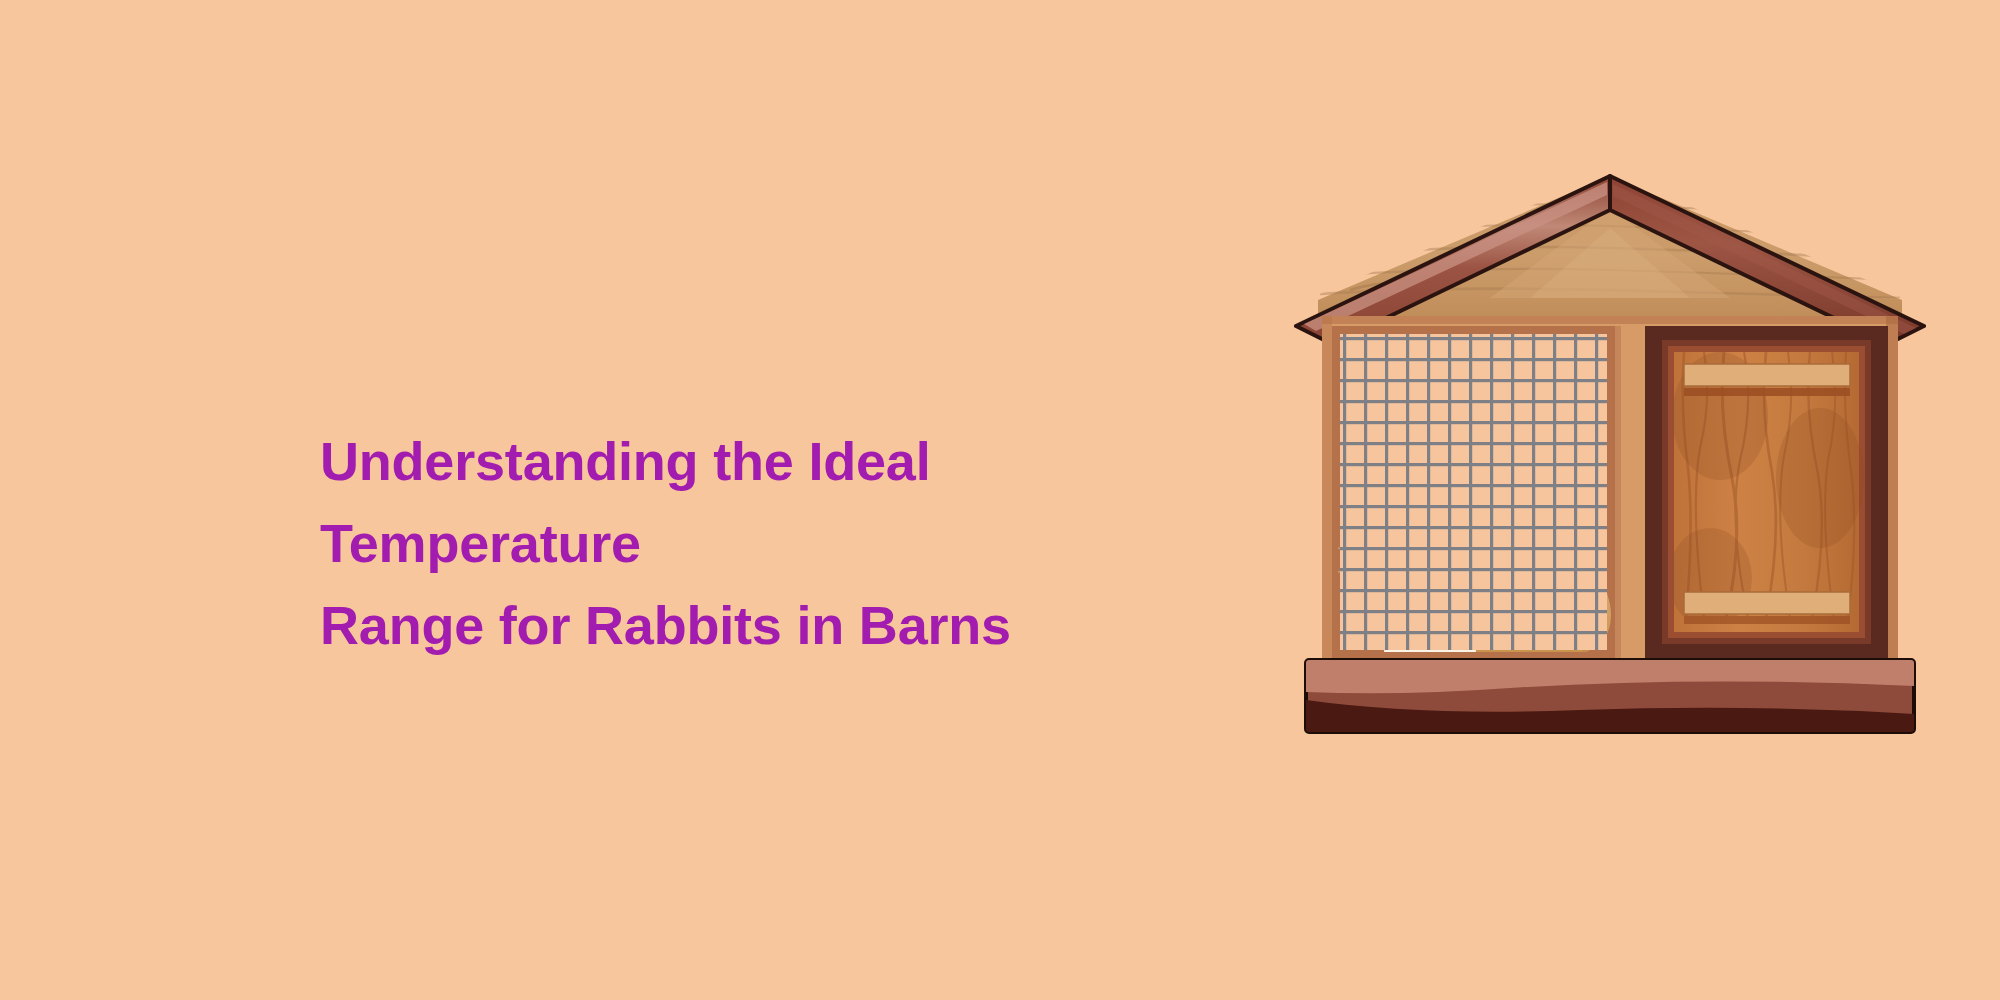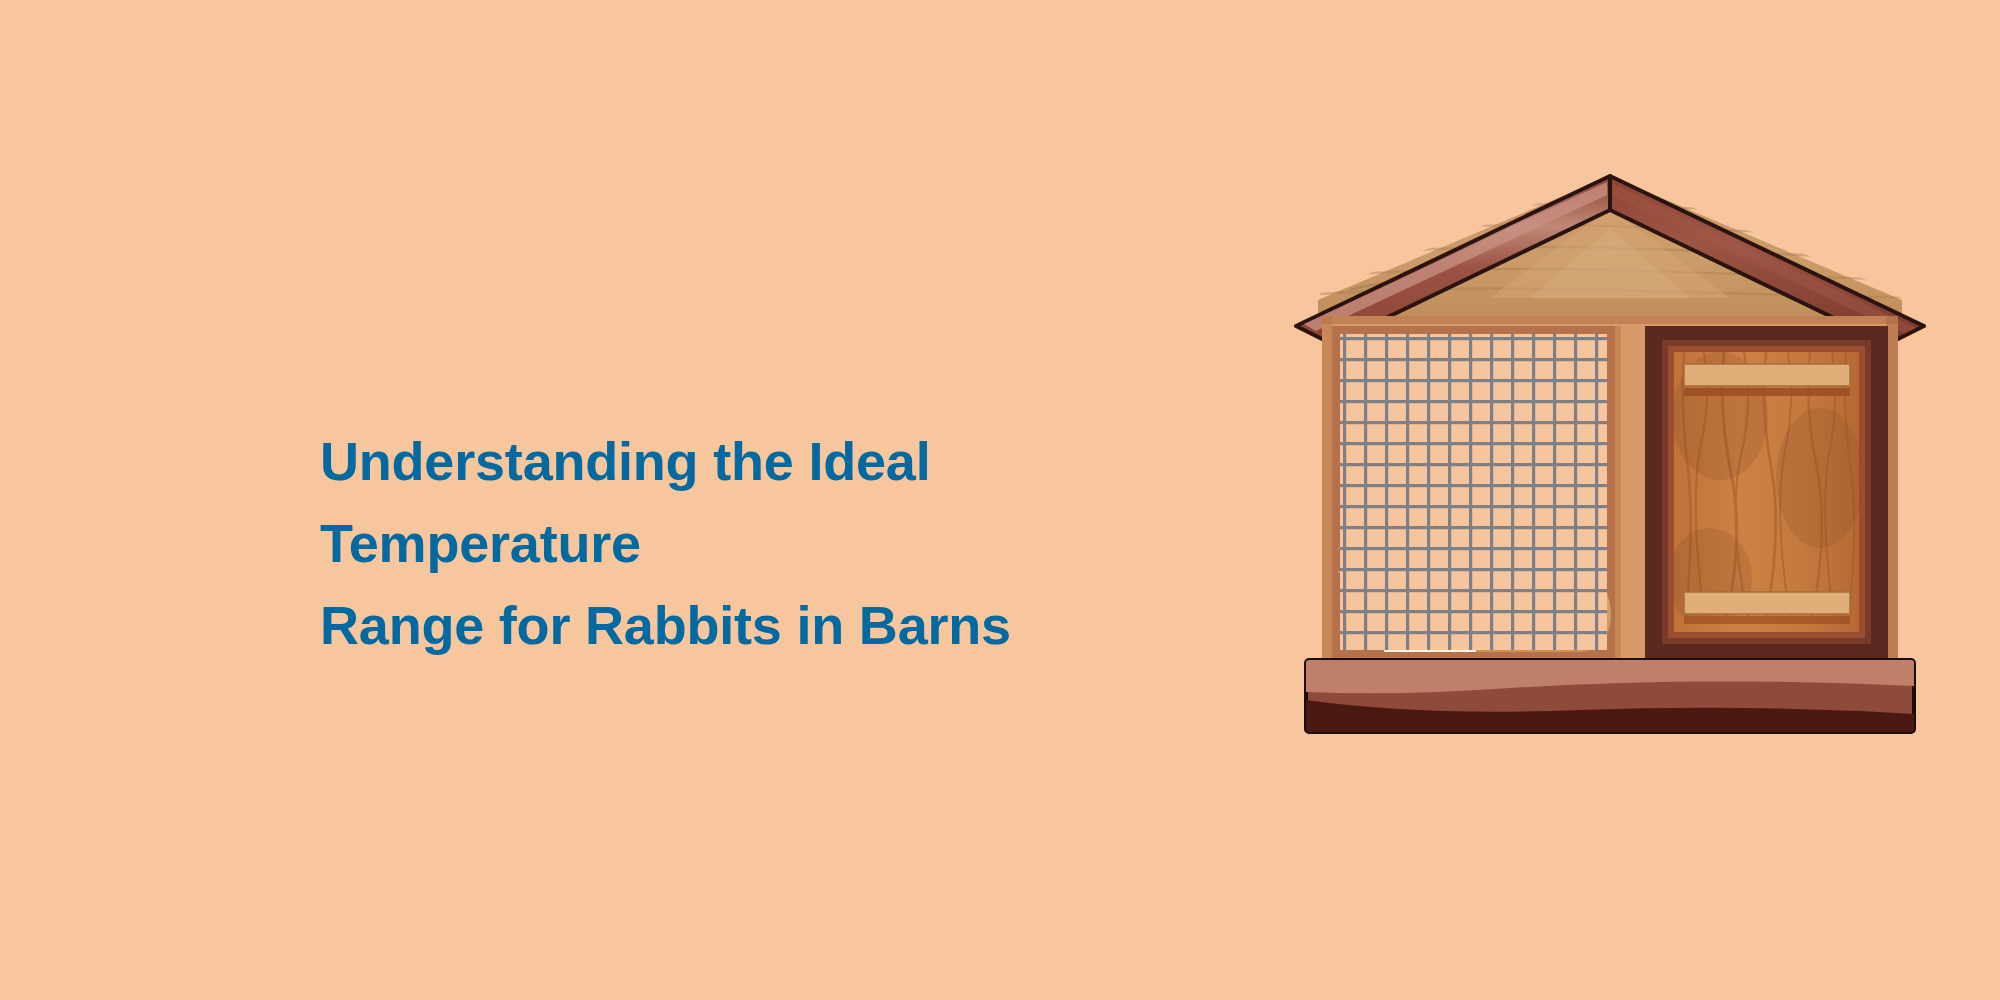--- a/index.html
+++ b/index.html
@@ -45,21 +45,21 @@
     display: block;
     width: 100%;
     height: 100%;
   }
 </style>
 </head>
 <body>
 
 <div id="banner" style="background: rgb(248, 198, 157);">
 
-  <h1 id="headline" style="color: #0369a1;">Understanding the Ideal Temperature
+  <h1 id="headline" style="color: #a21caf;">Understanding the Ideal Temperature
 Range for Rabbits in Barns</h1>
 
   <div id="illustration">
     <svg viewBox="0 0 660 690" xmlns="http://www.w3.org/2000/svg" aria-hidden="true">
       <defs>
 
         <pattern id="meshPat" x="0" y="0" width="21" height="21" patternUnits="userSpaceOnUse">
           <rect x="0" y="0" width="21" height="21" fill="#f6c49d"></rect>
           <rect x="0" y="0" width="21" height="3.2" fill="#7e8086"></rect>
           <rect x="0" y="0" width="3.2" height="21" fill="#7e8086"></rect>

